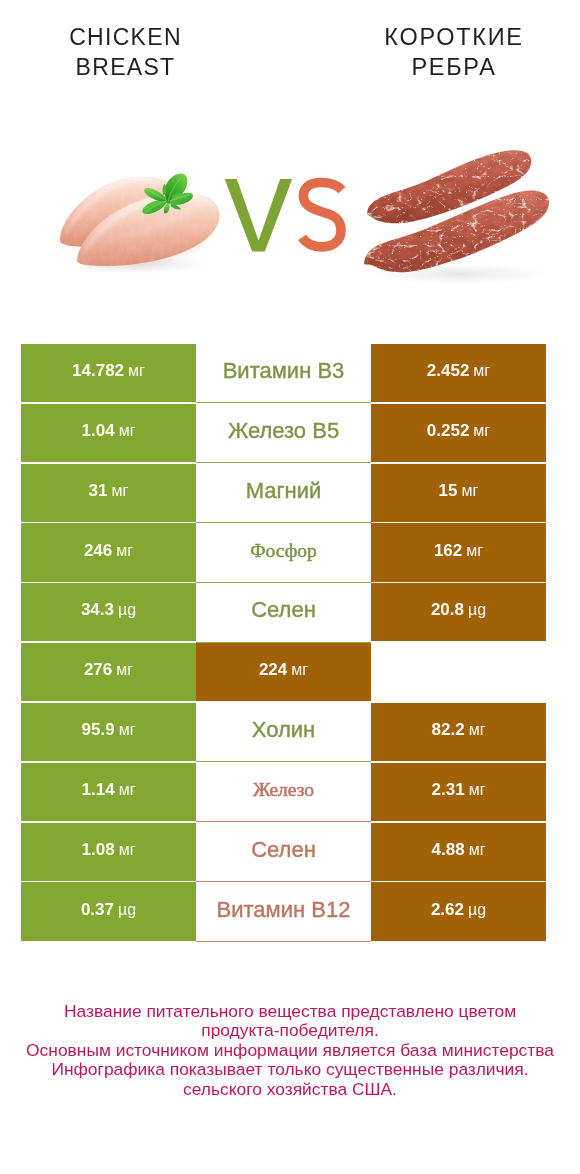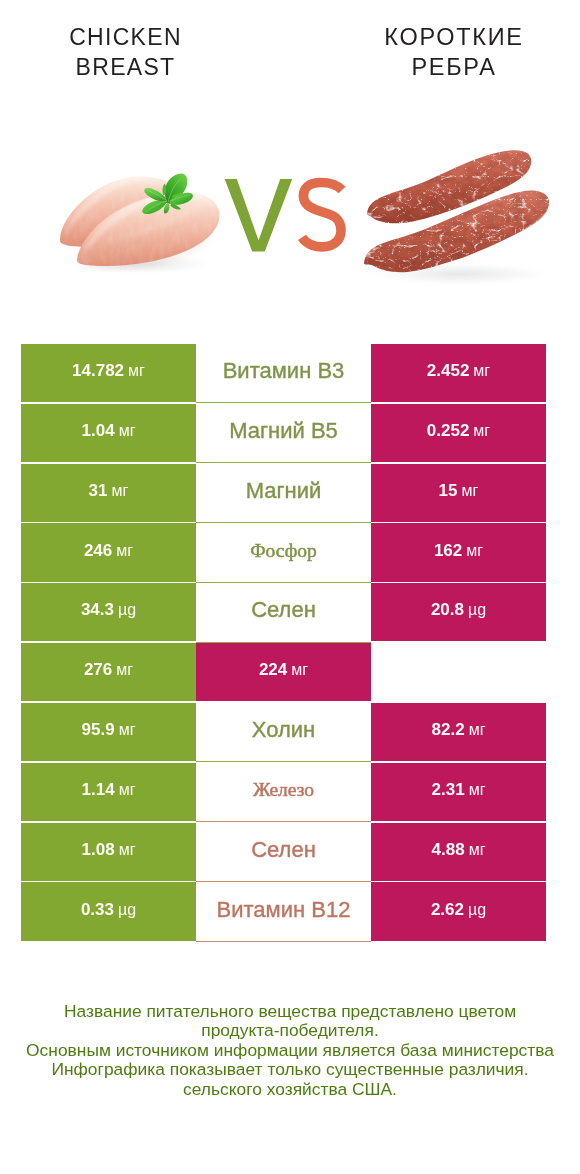--- a/index.html
+++ b/index.html
@@ -10,30 +10,30 @@
   .title-left{left:0;top:22px;width:251px;font-size:23px;font-weight:300;letter-spacing:1.3px;line-height:30px;font-family:"Liberation Sans",sans-serif;}
   .title-right{left:330px;top:22px;width:248px;font-size:23.5px;font-weight:400;letter-spacing:1.7px;line-height:30px;font-family:"Liberation Sans",sans-serif;}
   
   
   .hero{position:absolute;left:0;top:0;width:580px;height:330px;}
   
   .table{position:absolute;left:21px;top:344px;width:537px;}
   .row{display:flex;height:58.1px;margin-bottom:1.74px;}
   .cell{display:flex;align-items:center;justify-content:center;width:175px;box-sizing:border-box;}
   .cell.left{background:#82a832;color:#fdfdf4;}
-  .cell.right{background:#be185d;color:#fffaf7;}
+  .cell.right{background:#a16207;color:#fffaf7;}
   .cell.mid{background:#ffffff;border-bottom:1.2px solid #8fae44;height:59.3px;}
   .cell.mid.orange{border-bottom-color:#c98a75;}
   .val{font-family:"Liberation Sans",sans-serif;font-weight:bold;font-size:17px;letter-spacing:0px;position:relative;top:-2px;}
   .unit{font-family:"Liberation Sans",sans-serif;font-weight:normal;font-size:16px;margin-left:4px;letter-spacing:0px;position:relative;top:-2px;}
   .lab{font-size:22px;font-weight:normal;color:#7f9448;font-family:"Liberation Sans",sans-serif;letter-spacing:0px;-webkit-text-stroke:0.38px #7f9448;position:relative;top:-2px;}
   .lab.orange{color:#bd7460;-webkit-text-stroke-color:#bd7460;}
   .lab.serif{font-family:"Liberation Serif",serif;font-size:19.5px;font-weight:normal;-webkit-text-stroke-width:0.5px;}
   
-  .footer{position:absolute;left:0;top:1002px;width:580px;text-align:center;font-size:17.4px;line-height:19.4px;color:#4d7c0f;font-weight:300;font-family:"Liberation Sans",sans-serif;letter-spacing:0px;}
+  .footer{position:absolute;left:0;top:1002px;width:580px;text-align:center;font-size:17.4px;line-height:19.4px;color:#be185d;font-weight:300;font-family:"Liberation Sans",sans-serif;letter-spacing:0px;}
 </style>
 </head>
 <body>
 
 <div class="page">
 
   <div class="title title-left">
       <div>CHICKEN</div>
       <div>BREAST</div>
     </div>
@@ -222,21 +222,21 @@
           <span class="val">2.452</span>
           <span class="unit">мг</span>
         </div>
       </div>
       <div class="row">
         <div class="cell left">
           <span class="val">1.04</span>
           <span class="unit">мг</span>
         </div>
         <div class="cell mid">
-          <span class="lab">Магний B5</span>
+          <span class="lab">Железо B5</span>
         </div>
         <div class="cell right">
           <span class="val">0.252</span>
           <span class="unit">мг</span>
         </div>
       </div>
       <div class="row">
         <div class="cell left">
           <span class="val">31</span>
           <span class="unit">мг</span>
@@ -319,21 +319,21 @@
         <div class="cell mid orange">
           <span class="lab orange">Селен</span>
         </div>
         <div class="cell right">
           <span class="val">4.88</span>
           <span class="unit">мг</span>
         </div>
       </div>
       <div class="row">
         <div class="cell left">
-          <span class="val">0.33</span>
+          <span class="val">0.37</span>
           <span class="unit">µg</span>
         </div>
         <div class="cell mid orange">
           <span class="lab orange">Витамин B12</span>
         </div>
         <div class="cell right">
           <span class="val">2.62</span>
           <span class="unit">µg</span>
         </div>
       </div>

